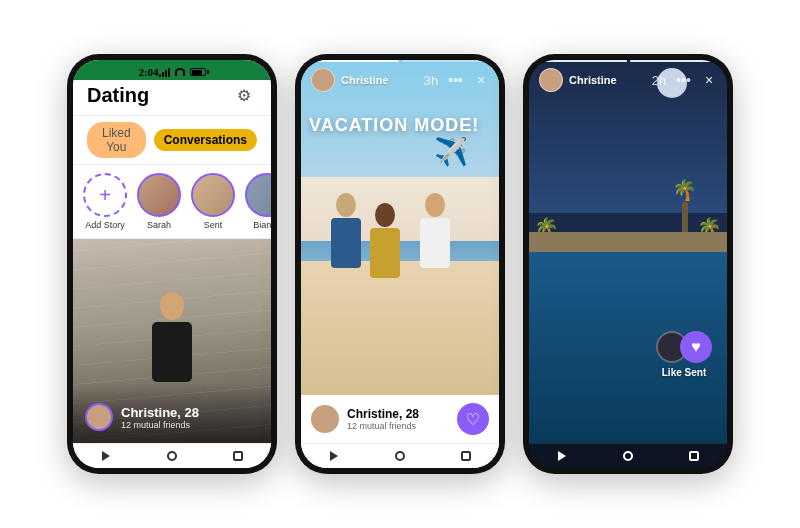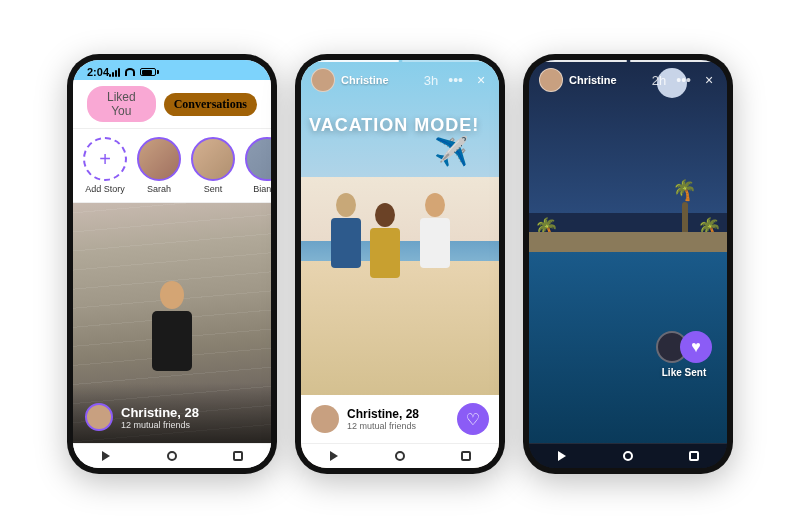--- a/index.html
+++ b/index.html
@@ -42,24 +42,25 @@
       flex-direction: column;
     }
 
     
     .phone1-screen {
       background: #f5f6fa;
     }
 
     .status-bar {
       display: flex;
-      justify-content: flex-start;
+      justify-content: center;
       align-items: center;
       padding: 6px 14px 2px;
-      background: #7dd3fc;
+      background: #15803d;
+      font-family: Liberation Serif, serif;
     }
 
     .status-time {
       font-size: 11px;
       font-weight: 600;
       color: #000;
     }
 
     .status-icons {
       display: flex;
@@ -149,29 +150,28 @@
     .tab-btn {
       padding: 4px 10px;
       border-radius: 16px;
       font-size: 12px;
       font-weight: 500;
       cursor: pointer;
       border: none;
     }
 
     .tab-liked {
-      background: #f9a8d4;
+      background: #fdba74;
       color: #555;
     }
 
     .tab-conversations {
-      background: #a16207;
+      background: #eab308;
       color: #000;
       font-weight: 600;
-      font-family: Liberation Serif, serif;
     }
 
     .stories-row {
       background: #fff;
       padding: 8px 10px;
       display: flex;
       gap: 10px;
       align-items: center;
       border-bottom: 1px solid #eee;
       overflow: hidden;
@@ -595,20 +595,24 @@
             <div class="bar bar3"></div>
             <div class="bar bar4"></div>
           </div>
           <div class="wifi-icon"></div>
           <div class="battery-icon">
             <div class="battery-fill"></div>
           </div>
         </div>
       </div>
 
+      <div class="app-header">
+        <span class="app-title">Dating</span>
+        <span class="gear-icon">⚙</span>
+      </div>
 
       <div class="tabs-row">
         <button class="tab-btn tab-liked">Liked You</button>
         <button class="tab-btn tab-conversations">Conversations</button>
       </div>
 
       <div class="stories-row">
         <div class="story-item">
           <div class="story-add">+</div>
           <span class="story-label">Add Story</span>

